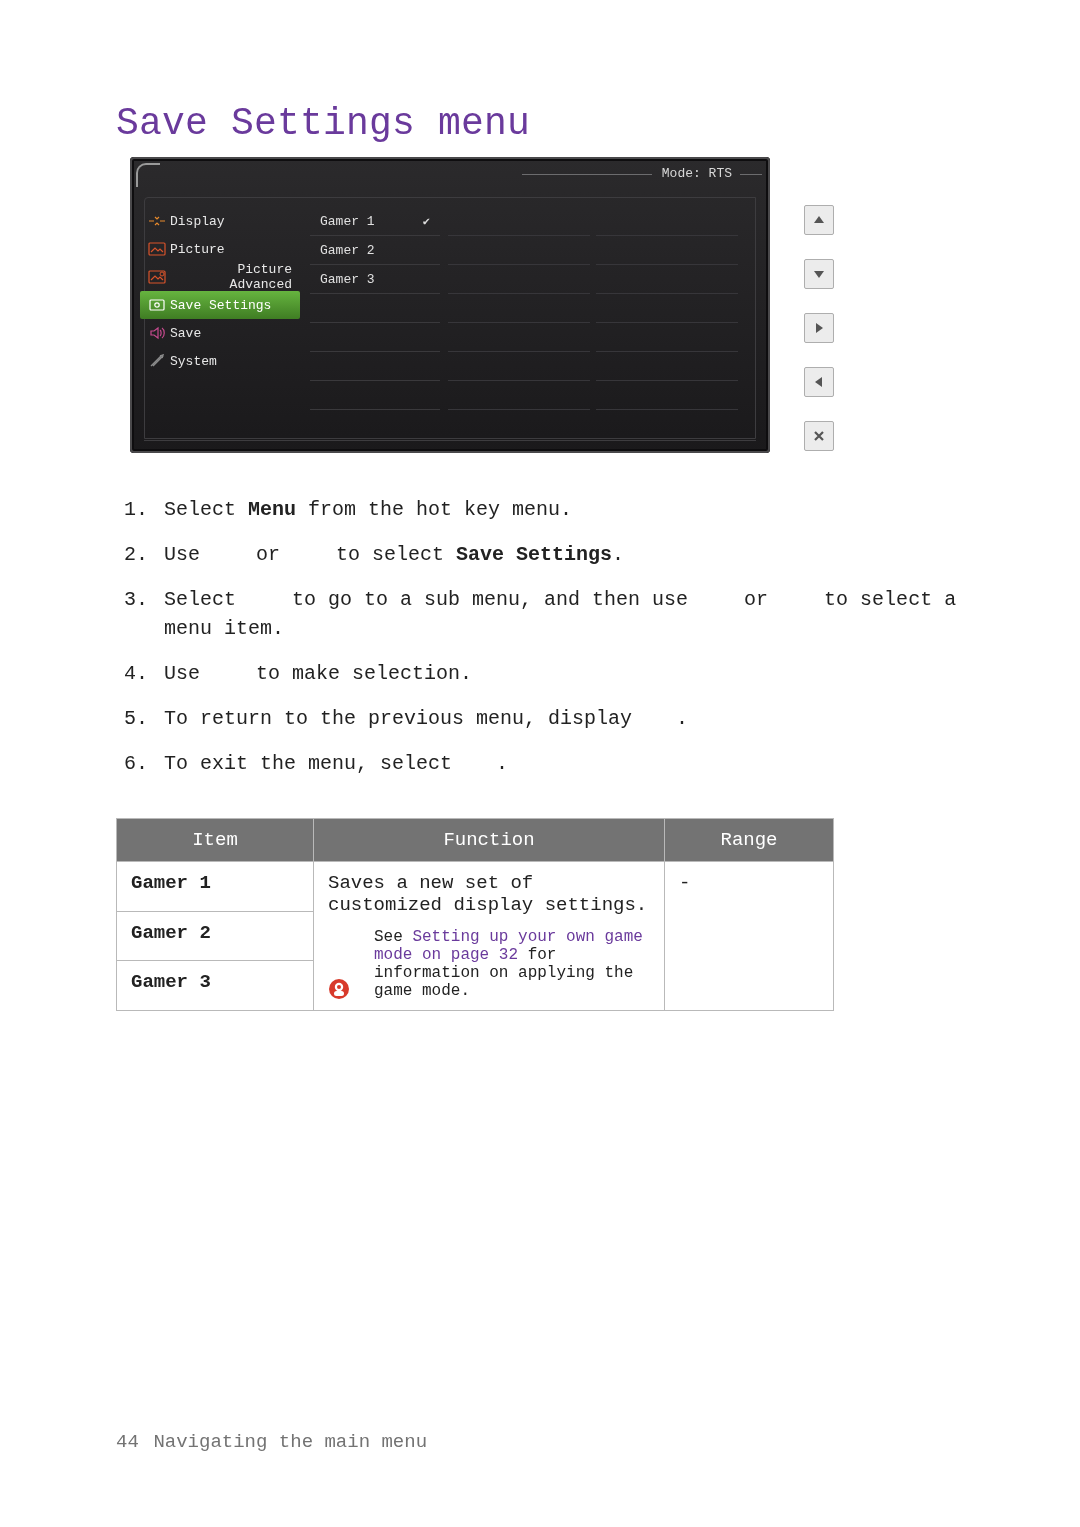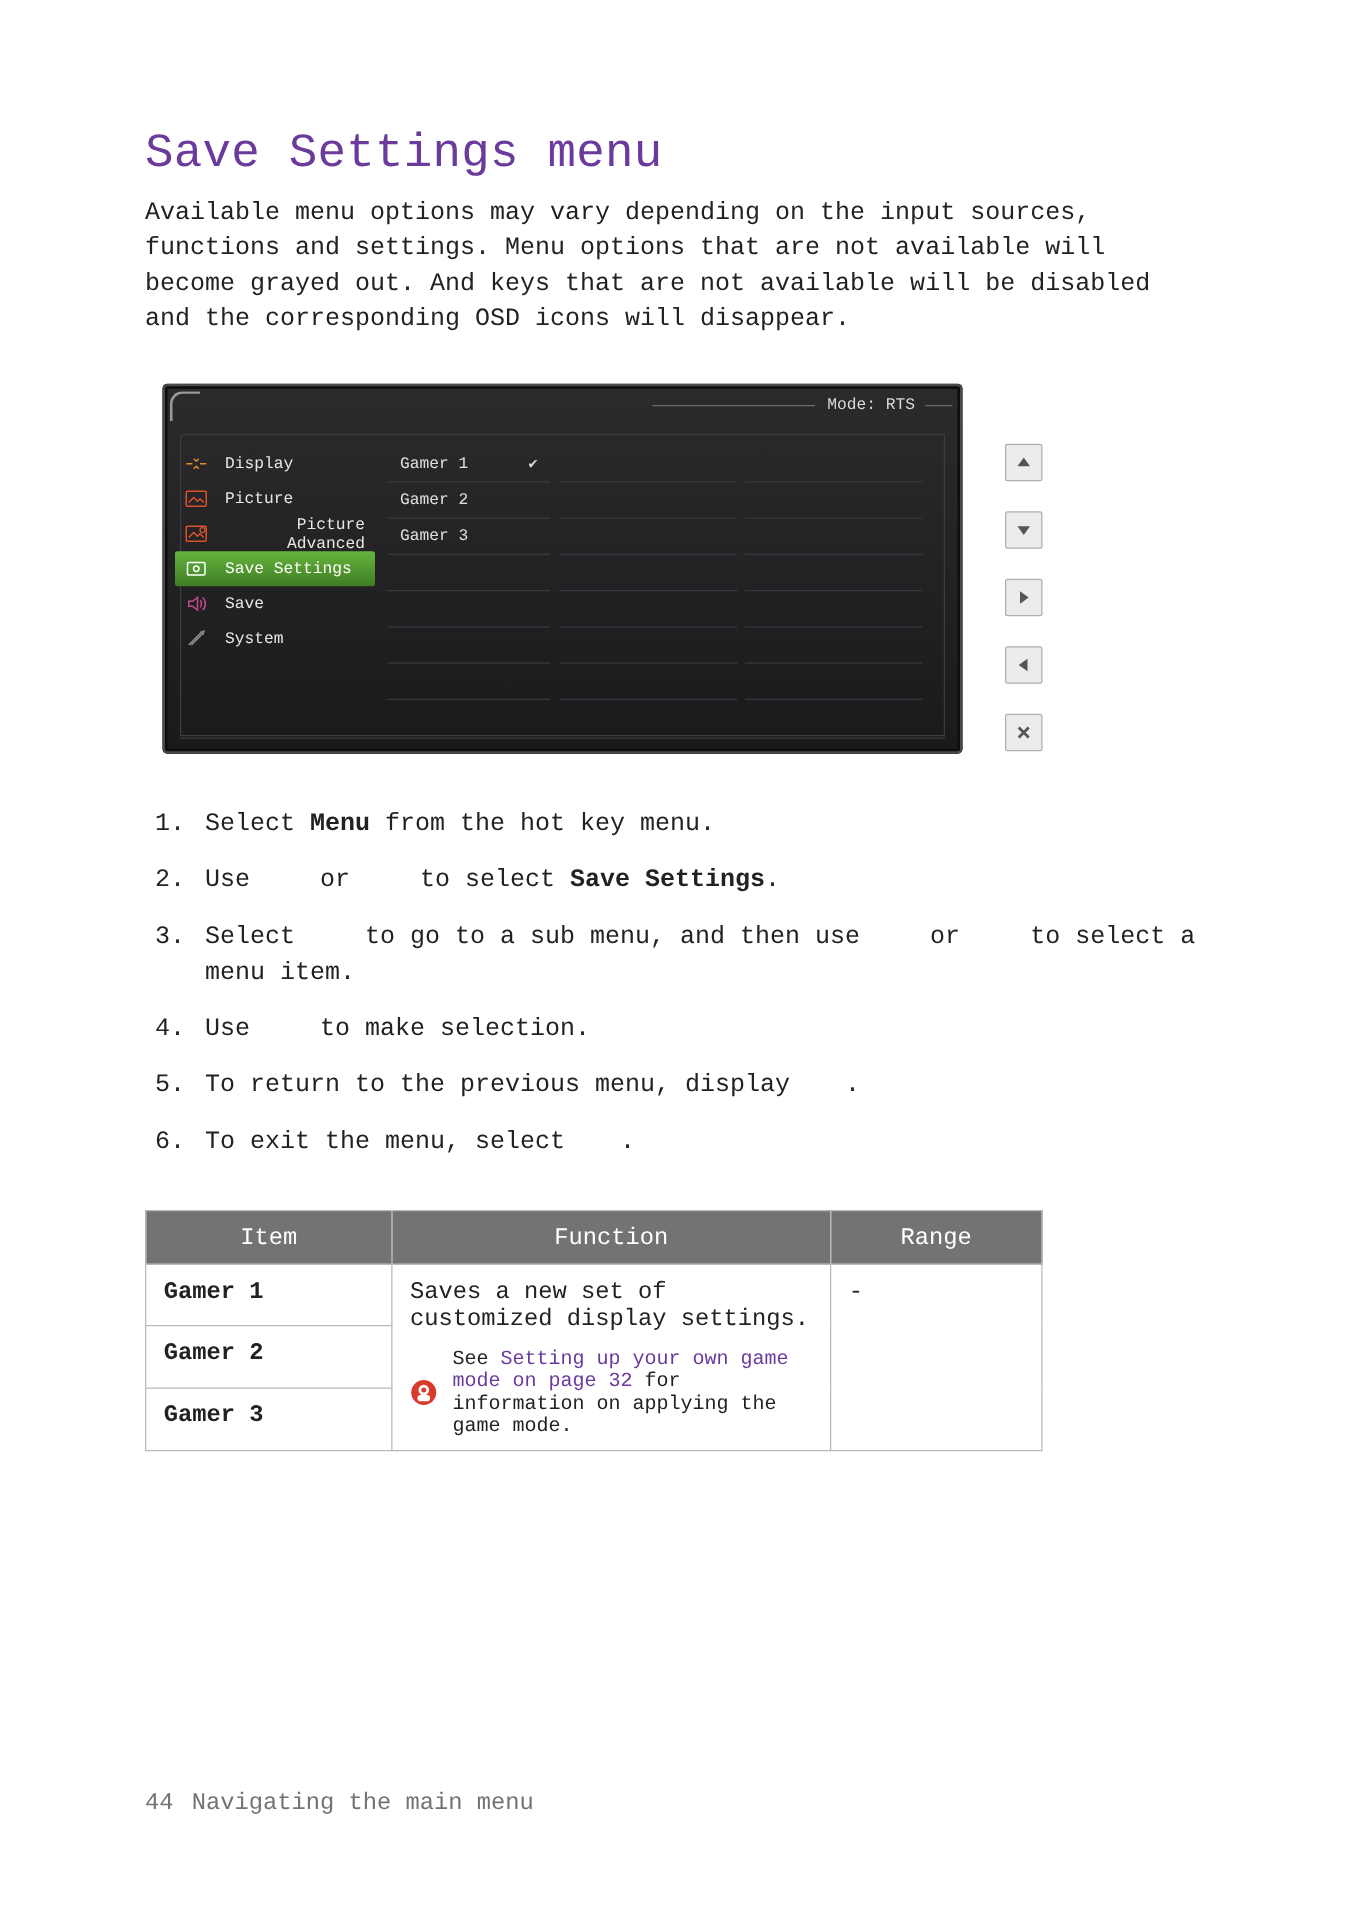--- a/index.html
+++ b/index.html
@@ -14,21 +14,21 @@
                border-radius: 4px; box-shadow: 0 0 0 2px #4a494b inset, 0 0 0 4px #0e0d0f inset; text-align: right; }
   .osd-corner { position: absolute; left: 6px; top: 6px; width: 22px; height: 22px;
                 border-left: 2px solid #9a9a9a; border-top: 2px solid #9a9a9a; border-top-left-radius: 10px; }
   .osd-mode  { position: absolute; right: 38px; top: 9px; font-size: 13px; color: #d8d8d8; }
   .osd-mode::before { content: ""; position: absolute; left: -140px; top: 8px; width: 130px; height: 1px; background: #6c6c6e; }
   .osd-mode::after  { content: ""; position: absolute; right: -30px; top: 8px; width: 22px; height: 1px; background: #6c6c6e; }
   .osd-canvas { position: absolute; left: 14px; right: 14px; top: 40px; bottom: 14px;
                 border: 1px solid #3d3c3f; border-top-left-radius: 4px; }
   .osd-divider { position: absolute; left: 14px; right: 14px; bottom: 12px; height: 0; border-top: 1px solid #3d3c3f; }
   .menu-col { position: absolute; left: 10px; top: 50px; width: 160px; }
-  .menu-item { display: flex; align-items: center; gap: 14px; height: 28px; padding: 0 8px;
+  .menu-item { display: flex; align-items: center; gap: 4px; height: 28px; padding: 0 8px;
                color: #e8e8e8; font-size: 13px; border-radius: 2px; }
   .menu-item.selected { background: linear-gradient(180deg,#66b43f,#3f7d23); color: #fff; }
   .menu-item .mi-icon { width: 18px; height: 14px; display: inline-flex; align-items: center; justify-content: center; }
   .menu-item .mi-icon svg { display: block; }
   .sub-col { position: absolute; left: 180px; top: 50px; width: 130px; }
   .sub-item { height: 28px; display: flex; align-items: center; justify-content: space-between;
               padding: 0 10px; color: #e0e0e0; font-size: 13px; border-bottom: 1px solid #3a393c; }
   .sub-item .check { color: #dcdcdc; font-size: 12px; }
   .grid-cells { position: absolute; left: 318px; top: 50px; }
   .grid-cells .cell-col { float: left; margin-right: 6px; }
@@ -43,33 +43,32 @@
   ol.steps > li { counter-increment: step; font-size: 20px; line-height: 1.45; margin: 0 0 16px 0; position: relative; padding-left: 0; }
   ol.steps > li::before { content: counter(step) "."; position: absolute; left: -40px; }
   ol.steps b { font-weight: 700; }
   ol.steps .gap { display: inline-block; width: 32px; }
   
   table.spec { width: 718px; border-collapse: collapse; margin-left: 0; font-size: 19px; }
   table.spec th { background: #737373; color: #fff; font-weight: 400; text-align: center; padding: 10px 12px; border: 1px solid #b9b9b9; }
   table.spec td { border: 1px solid #b9b9b9; padding: 10px 14px; vertical-align: top; }
   table.spec td.item { font-weight: 700; width: 168px; }
   table.spec td.range { width: 140px; }
-  .note { display: flex; align-items: center; gap: 12px; margin-top: 12px; font-size: 16px; }
+  .note { display: flex; align-items: flex-end; gap: 24px; margin-top: 12px; font-size: 16px; }
   .note .tip-badge { flex: 0 0 auto; width: 22px; height: 22px; }
   .note a.link { color: #6a3a9c; text-decoration: none; }
   
   .footer { position: absolute; left: 116px; bottom: 74px; font-size: 19px; color: #737373; }
   .footer .pg { display: inline-block; width: 26px; }
 </style>
 </head>
 <body>
 
 <div class="page">
   <h1 class="title">Save Settings menu</h1>
-  <p class="intro">Available menu options may vary depending on the input sources, functions and settings. Menu options that are not available will become grayed out. And keys that are not available will be disabled and the corresponding OSD icons will disappear.</p>
 
   <div class="osd-wrap">
     <div class="osd-panel">
       <div class="osd-corner"></div>
       <div class="osd-mode">Mode: RTS</div>
       <div class="osd-canvas"></div>
 
       <div class="menu-col">
         <div class="menu-item">
           <span class="mi-icon">

